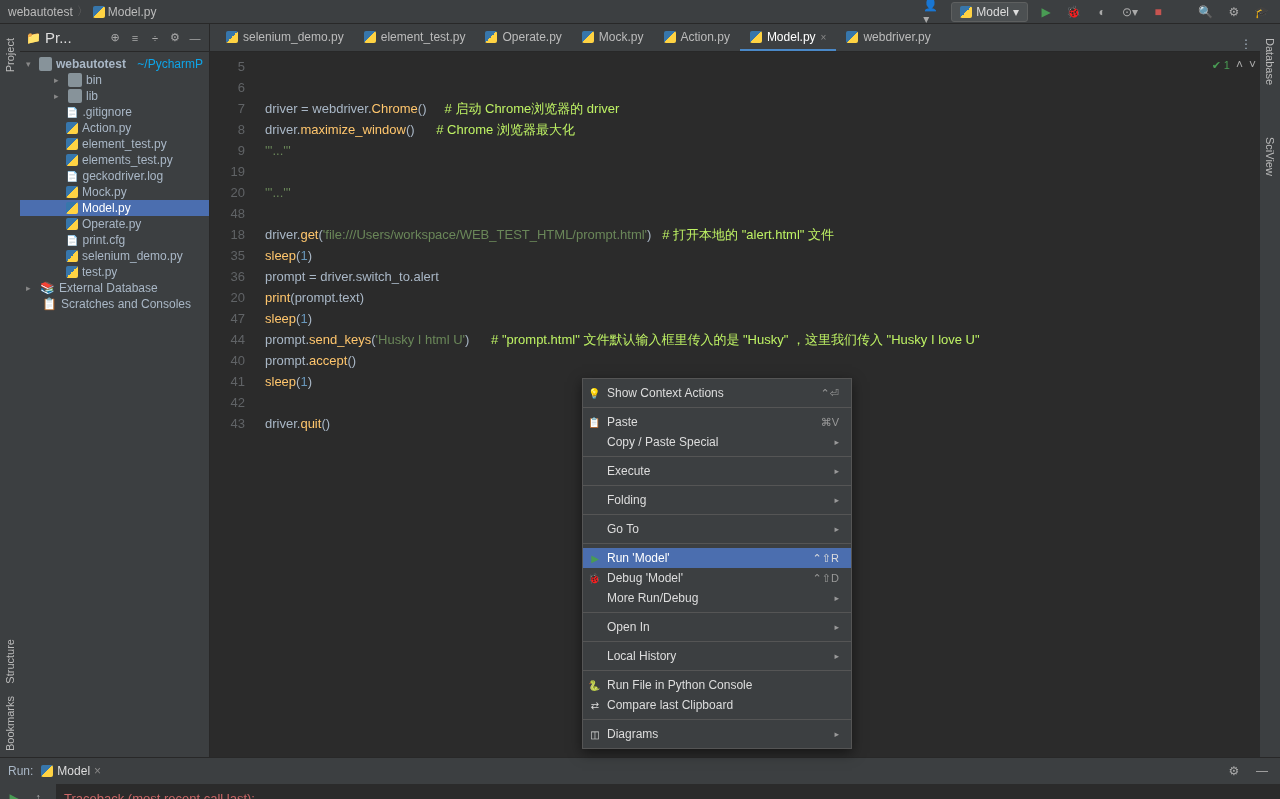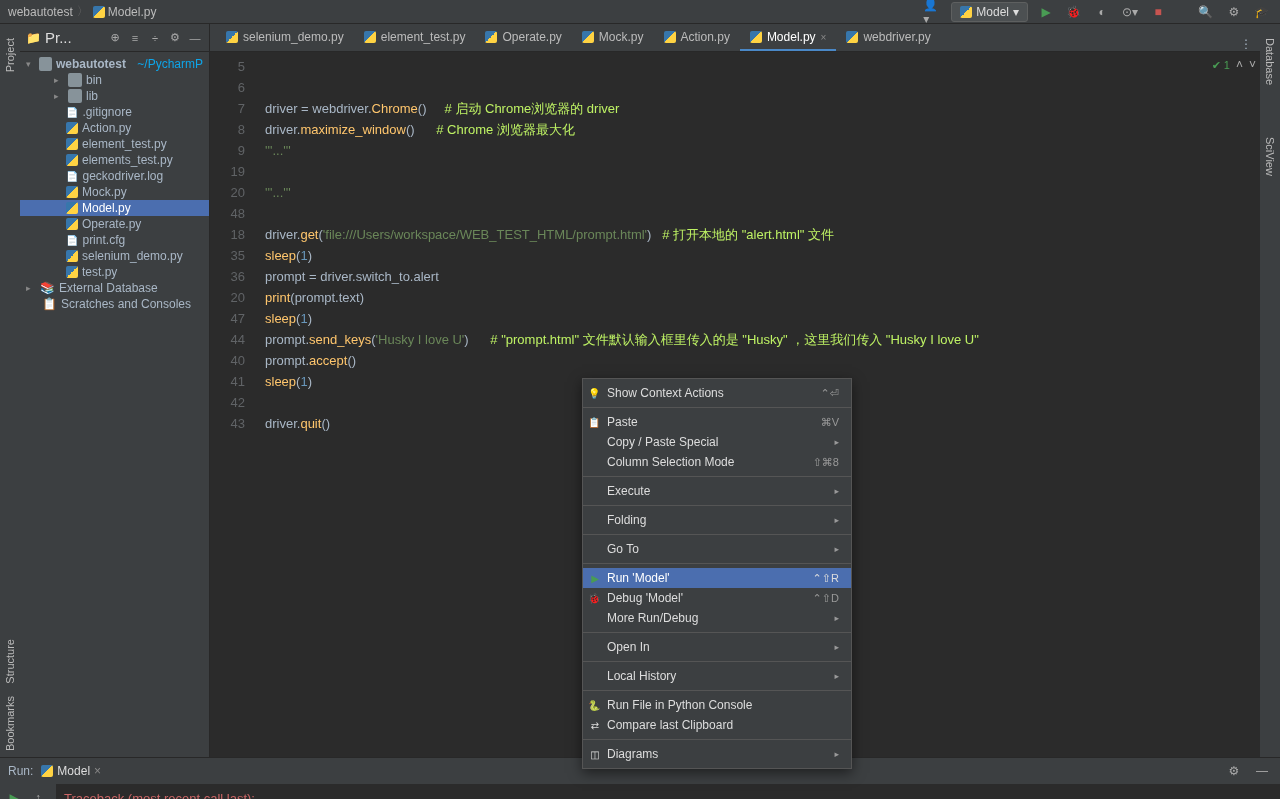--- a/index.html
+++ b/index.html
@@ -260,21 +260,21 @@
 driver.<span class="fn">maximize_window</span>()      <span class="cmt"># Chrome 浏览器最大化</span>
 <span class="str">'''...'''</span>
 
 <span class="str">'''...'''</span>
 
 driver.<span class="fn">get</span>(<span class="str">'file:///Users/workspace/WEB_TEST_HTML/prompt.html'</span>)   <span class="cmt"># 打开本地的 "alert.html" 文件</span>
 <span class="fn">sleep</span>(<span class="num">1</span>)
 prompt = driver.switch_to.alert
 <span class="fn">print</span>(prompt.text)
 <span class="fn">sleep</span>(<span class="num">1</span>)
-prompt.<span class="fn">send_keys</span>(<span class="str">'Husky I love U'</span>)      <span class="cmt"># "prompt.html" 文件默认输入框里传入的是 "Husky" ，这里我们传入 "Husky I love U"</span>
+prompt.<span class="fn">send_keys</span>(<span class="str">'Husky I html U'</span>)      <span class="cmt"># "prompt.html" 文件默认输入框里传入的是 "Husky" ，这里我们传入 "Husky I love U"</span>
 prompt.<span class="fn">accept</span>()
 <span class="fn">sleep</span>(<span class="num">1</span>)
 
 driver.<span class="fn">quit</span>()
 </div>
     </div>
   </div>
 
   <div class="right-sidebar">
     <div class="right-sidebar-label">Database</div>
@@ -330,24 +330,20 @@
     <div class="menu-sep"></div>
     <div class="menu-item">
       <span class="menu-icon">📋</span>
       <span>Paste</span>
       <span class="shortcut">⌘V</span>
     </div>
     <div class="menu-item">
       <span>Copy / Paste Special</span>
       <span class="submenu-arrow">▸</span>
     </div>
-    <div class="menu-item">
-      <span>Column Selection Mode</span>
-      <span class="shortcut">⇧⌘8</span>
-    </div>
     <div class="menu-sep"></div>
     <div class="menu-item">
       <span>Execute</span>
       <span class="submenu-arrow">▸</span>
     </div>
     <div class="menu-sep"></div>
     <div class="menu-item">
       <span>Folding</span>
       <span class="submenu-arrow">▸</span>
     </div>

